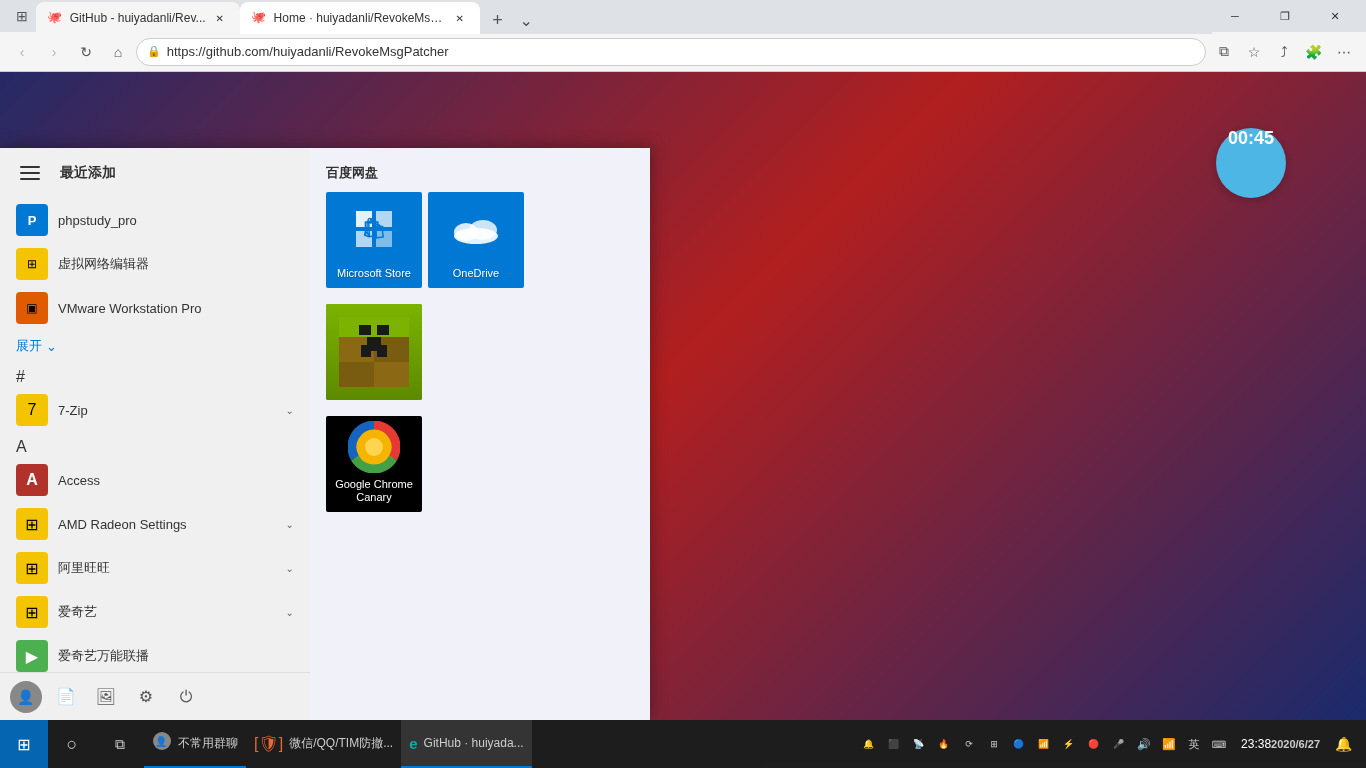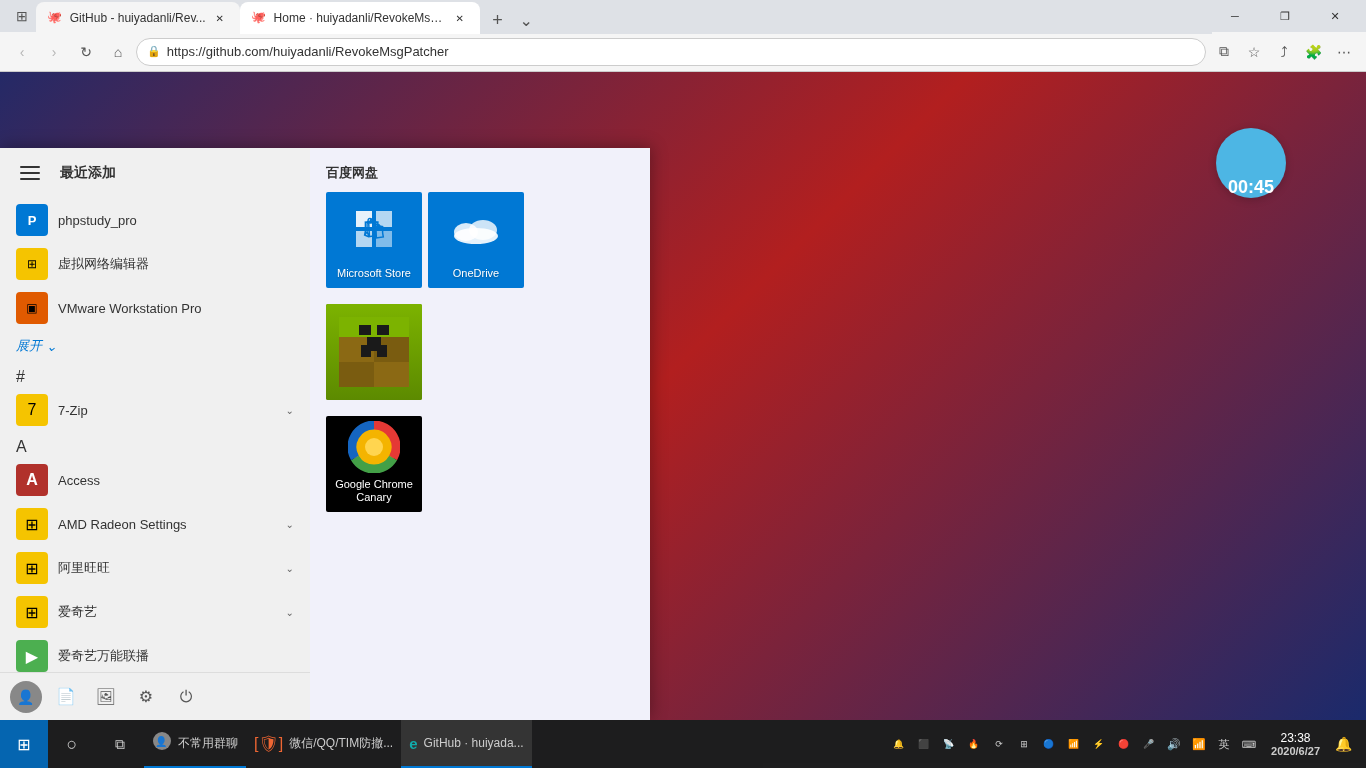--- a/index.html
+++ b/index.html
@@ -196,21 +196,20 @@
     }
     .expand-row {
       height: 32px;
       display: flex;
       align-items: center;
       padding: 0 8px;
       cursor: pointer;
       font-size: 13px;
       color: #0078d4;
       gap: 4px;
-      font-style: italic;
     }
 
     
     .tiles-panel {
       flex: 1;
       height: 100%;
       background: rgba(240, 240, 250, 0.95);
       padding: 16px;
       overflow-y: auto;
     }
@@ -318,21 +317,21 @@
     }
     .sys-icon {
       width: 24px; height: 40px;
       display: flex; align-items: center; justify-content: center;
       color: #ccc;
       font-size: 12px;
       cursor: pointer;
     }
     .sys-clock {
       display: flex;
-      flex-direction: column;
+      flex-direction: row;
       align-items: center;
       justify-content: center;
       padding: 0 8px;
       cursor: pointer;
       height: 100%;
     }
     .clock-time { font-size: 12px; color: #fff; }
     .clock-date { font-size: 11px; color: #ccc; font-weight: bold; }
     .sys-notif {
       width: 28px; height: 48px;
@@ -345,21 +344,21 @@
     
     .clock-widget {
       position: absolute;
       top: 128px;
       right: 80px;
       width: 70px;
       height: 70px;
       background: #4db6e4;
       border-radius: 50%;
       display: flex;
-      align-items: flex-end;
+      align-items: flex-start;
       justify-content: center;
       font-size: 18px;
       font-weight: 600;
       color: white;
       z-index: 50;
       box-shadow: 0 2px 8px rgba(0,0,0,0.2);
     }
 
     
     .desktop-bg {

